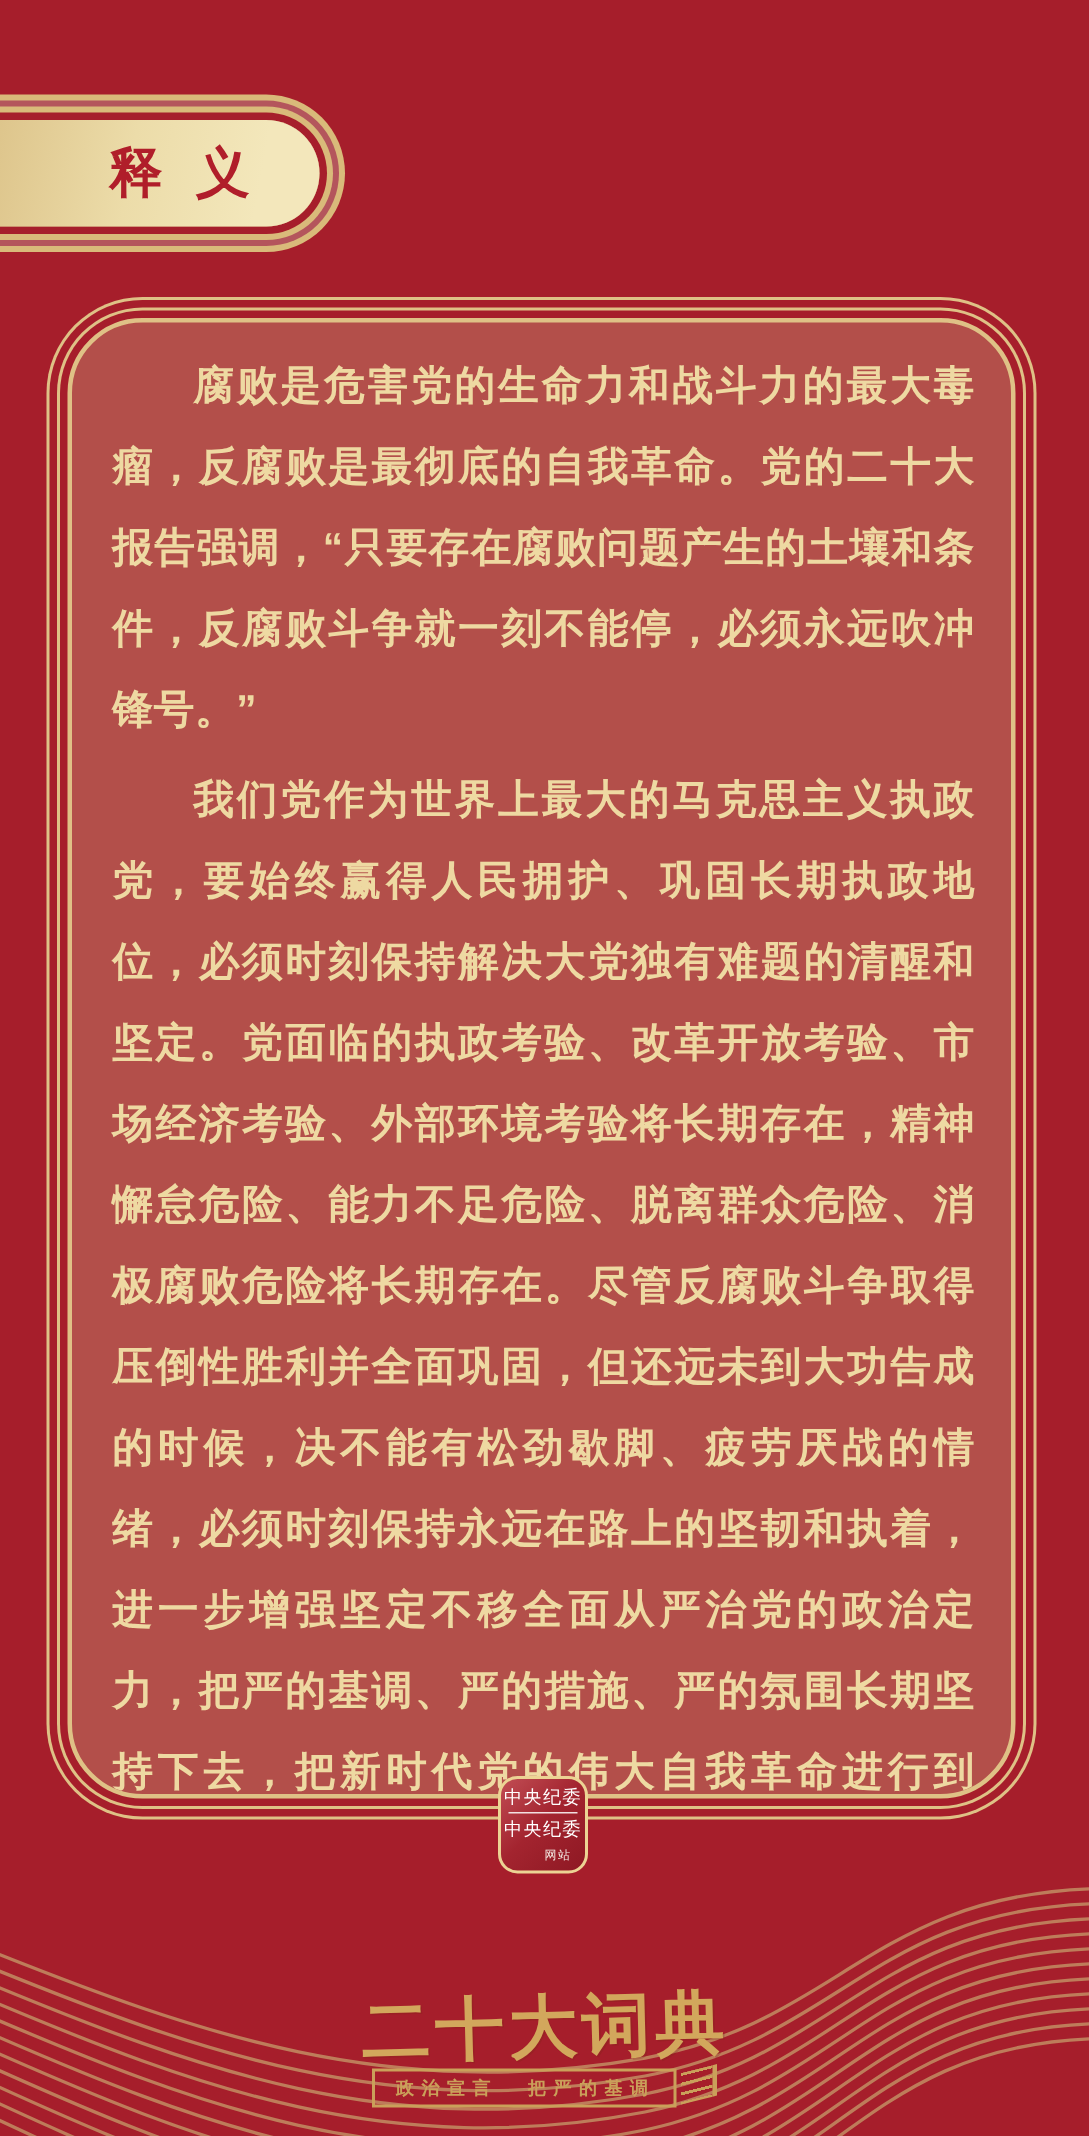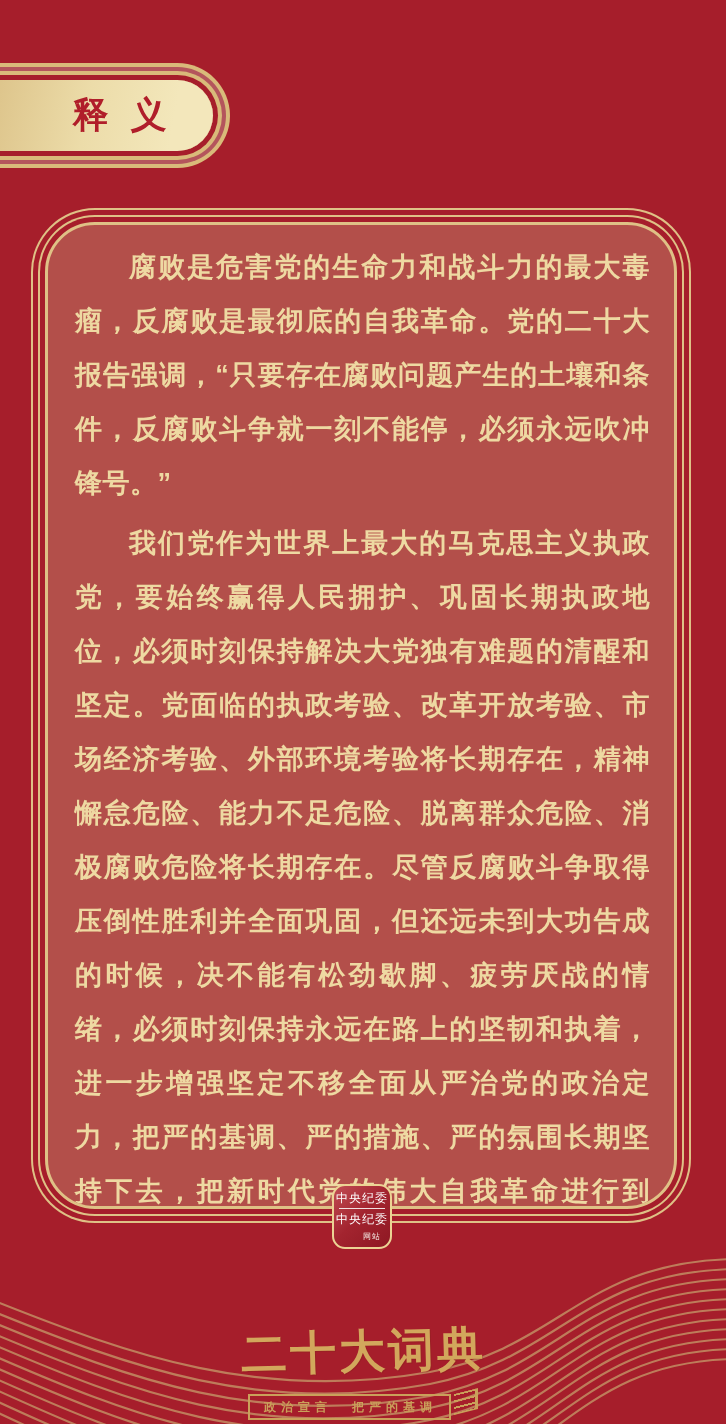--- a/index.html
+++ b/index.html
@@ -23,21 +23,21 @@
     box-shadow:0 0 0 5px #a61e2b,0 0 0 9px #d9ba7a,0 0 0 13px #b4555c,0 0 0 17px #d9ba7a;
     display:flex;align-items:center;justify-content:center;
     padding-left:70px;box-sizing:border-box;
   }
   .title-badge span{
     font-size:36px;font-weight:bold;color:#b01e2a;letter-spacing:6px;margin-left:32px;
   }
 
   
   .panel{
-    position:absolute;left:45px;top:222px;width:632px;height:987px;
+    position:absolute;left:45px;top:212px;width:632px;height:987px;
     box-sizing:border-box;
     background:#b34f4a;
     border:3px solid #dfc186;border-radius:50px;
     box-shadow:0 0 0 5px #a61e2b,0 0 0 7px #dfc186,0 0 0 12px #a61e2b,0 0 0 14px #dfc186;
     padding:15px 24px 0 27px;
     overflow:hidden;
   }
   .panel p{
     margin:0 0 6px 0;
     font-size:27px;line-height:54px;font-weight:bold;
@@ -66,21 +66,21 @@
   .footer-logo{
     position:absolute;left:0;right:0;top:1326px;
     display:flex;flex-direction:column;align-items:center;
   }
   .logo-title{
     font-size:46px;font-weight:bold;color:#d2a75c;letter-spacing:3px;
     transform:rotate(-1.5deg);
     text-shadow:1px 1px 0 rgba(120,40,20,.25);
     line-height:50px;white-space:nowrap;
   }
-  .logo-sub-row{display:flex;align-items:flex-start;margin-top:18px;}
+  .logo-sub-row{display:flex;align-items:center;margin-top:3px;}
   .logo-sub{
     box-sizing:border-box;border:2px solid #caa05a;color:#caa05a;
     font-size:12px;font-weight:bold;letter-spacing:5px;
     padding:3px 12px 2px 14px;display:flex;gap:20px;white-space:nowrap;
   }
   .page-edge{
     width:24px;height:21px;margin-left:3px;
     transform:skewY(-14deg) translateY(-3px);
     background:repeating-linear-gradient(to bottom,#caa05a 0 2px,rgba(0,0,0,0) 2px 6.5px);
     border-right:3px solid #caa05a;box-sizing:border-box;

